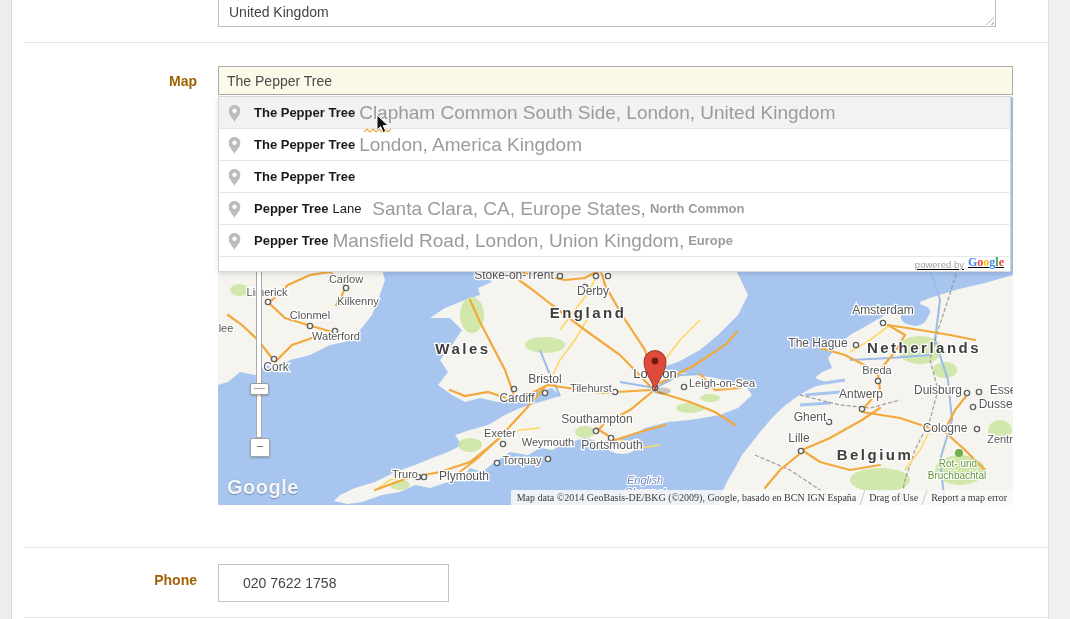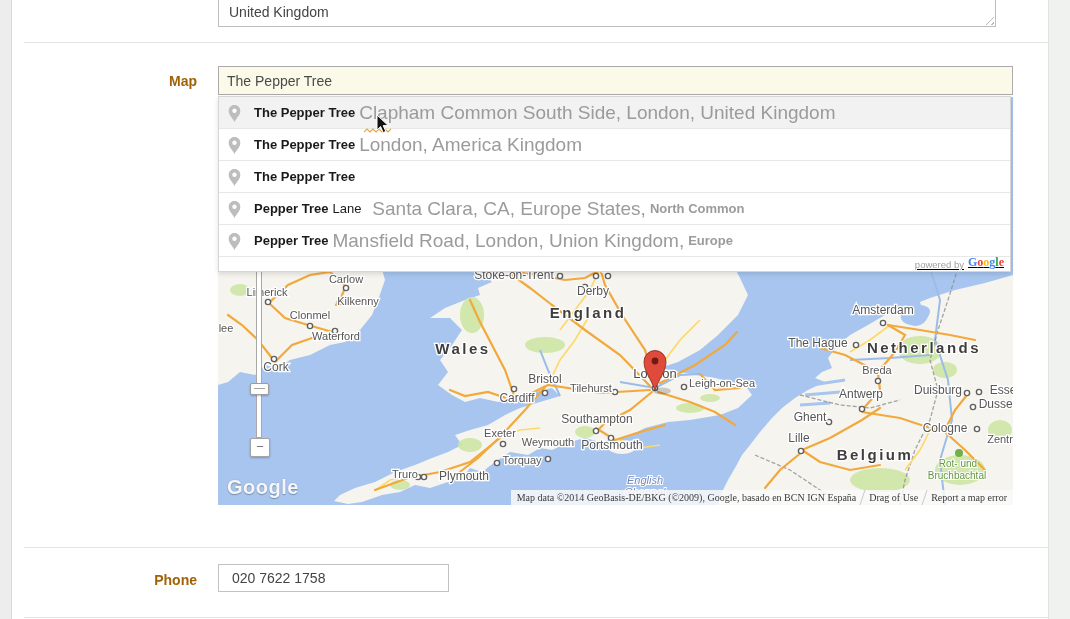--- a/index.html
+++ b/index.html
@@ -14,21 +14,21 @@
   .divider{position:absolute;left:24px;width:1024px;height:1px;background:#E4E4E4;}
 
   
   .country-area{position:absolute;left:218px;top:-15px;width:778px;height:42px;background:#fff;border:1px solid #BDBDBD;box-sizing:border-box;font-size:14px;color:#444;}
   .country-area .txt{position:absolute;left:10px;top:18px;line-height:16px;}
   .resize-grip{position:absolute;right:1px;bottom:1px;width:10px;height:10px;clip-path:polygon(100% 0,100% 100%,0 100%);background:repeating-linear-gradient(135deg,#B9B9B9 0 1px,transparent 1px 4px);}
 
   .field-label{position:absolute;left:0;width:197px;text-align:right;font-size:14px;font-weight:bold;color:#a16207;}
 
   .map-input{position:absolute;left:218px;top:66px;width:795px;height:29px;box-sizing:border-box;border:1px solid #ABABAB;background:var(--autofill-bg);font-family:"Liberation Sans",sans-serif;font-size:14px;color:#4A4A4A;padding:0 8px;outline:none;}
-  .phone-input{position:absolute;left:218px;top:564px;width:231px;height:28px;box-sizing:border-box;border:1px solid #C3C3C3;background:#fff;font-family:"Liberation Sans",sans-serif;font-size:14px;color:#444;padding:0 13px;outline:none;}
+  .phone-input{position:absolute;left:218px;top:564px;width:231px;height:38px;box-sizing:border-box;border:1px solid #C3C3C3;background:#fff;font-family:"Liberation Sans",sans-serif;font-size:14px;color:#444;padding:0 24px;outline:none;}
 
   
   .ac{position:absolute;left:218px;top:96px;width:791px;background:#fff;border:1px solid #D6D6D6;box-shadow:0 2px 5px rgba(0,0,0,.12);z-index:5;}
   .ac-item{display:flex;align-items:center;height:31px;padding:0 8px;border-top:1px solid #E7E7E7;cursor:pointer;white-space:nowrap;overflow:hidden;}
   .ac-item:first-child{border-top:none;}
   .ac-item.hov{background:#F2F2F2;}
   .ac-item .pin{flex:0 0 13px;margin:0 13px 0 1px;}
   .ac-main{font-size:13px;font-weight:bold;color:#1A1A1A;margin-right:4px;}
   .ac-main2{font-size:13px;color:#1A1A1A;margin-right:11px;}
   .ac-sec{font-size:19px;color:#9B9B9B;margin-right:4px;}

